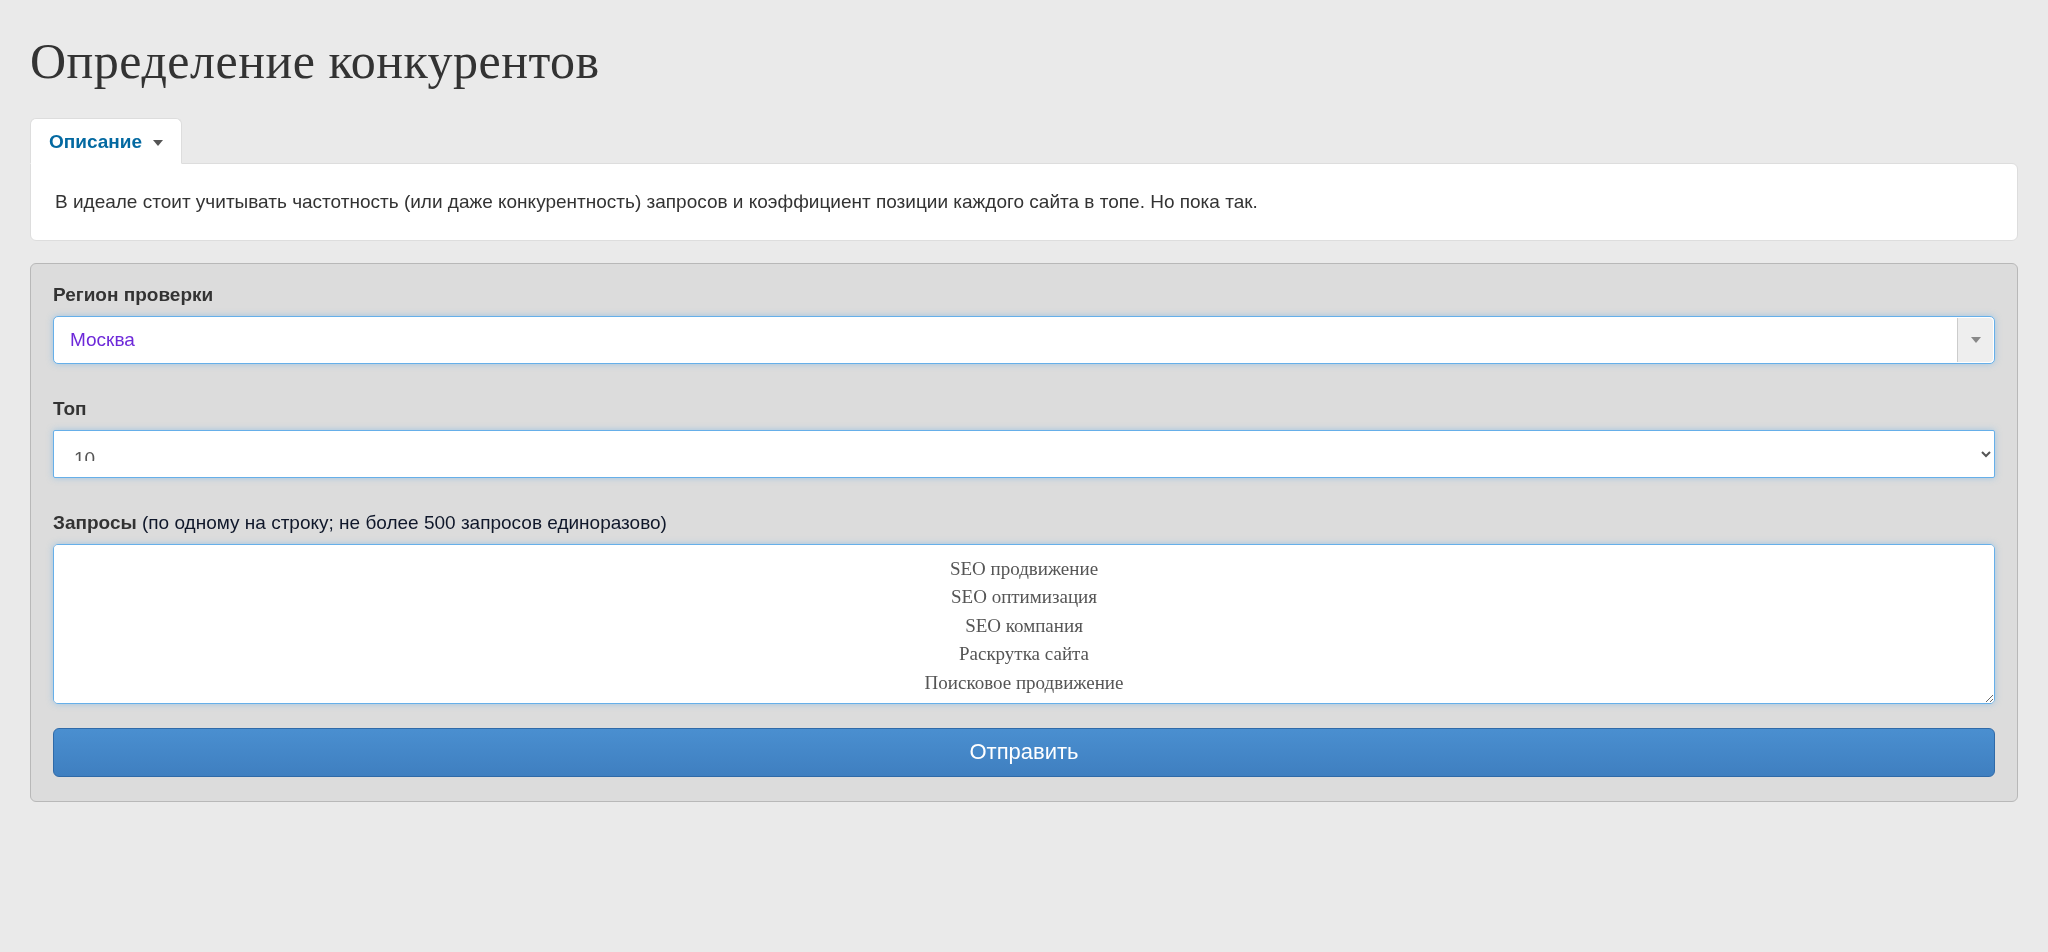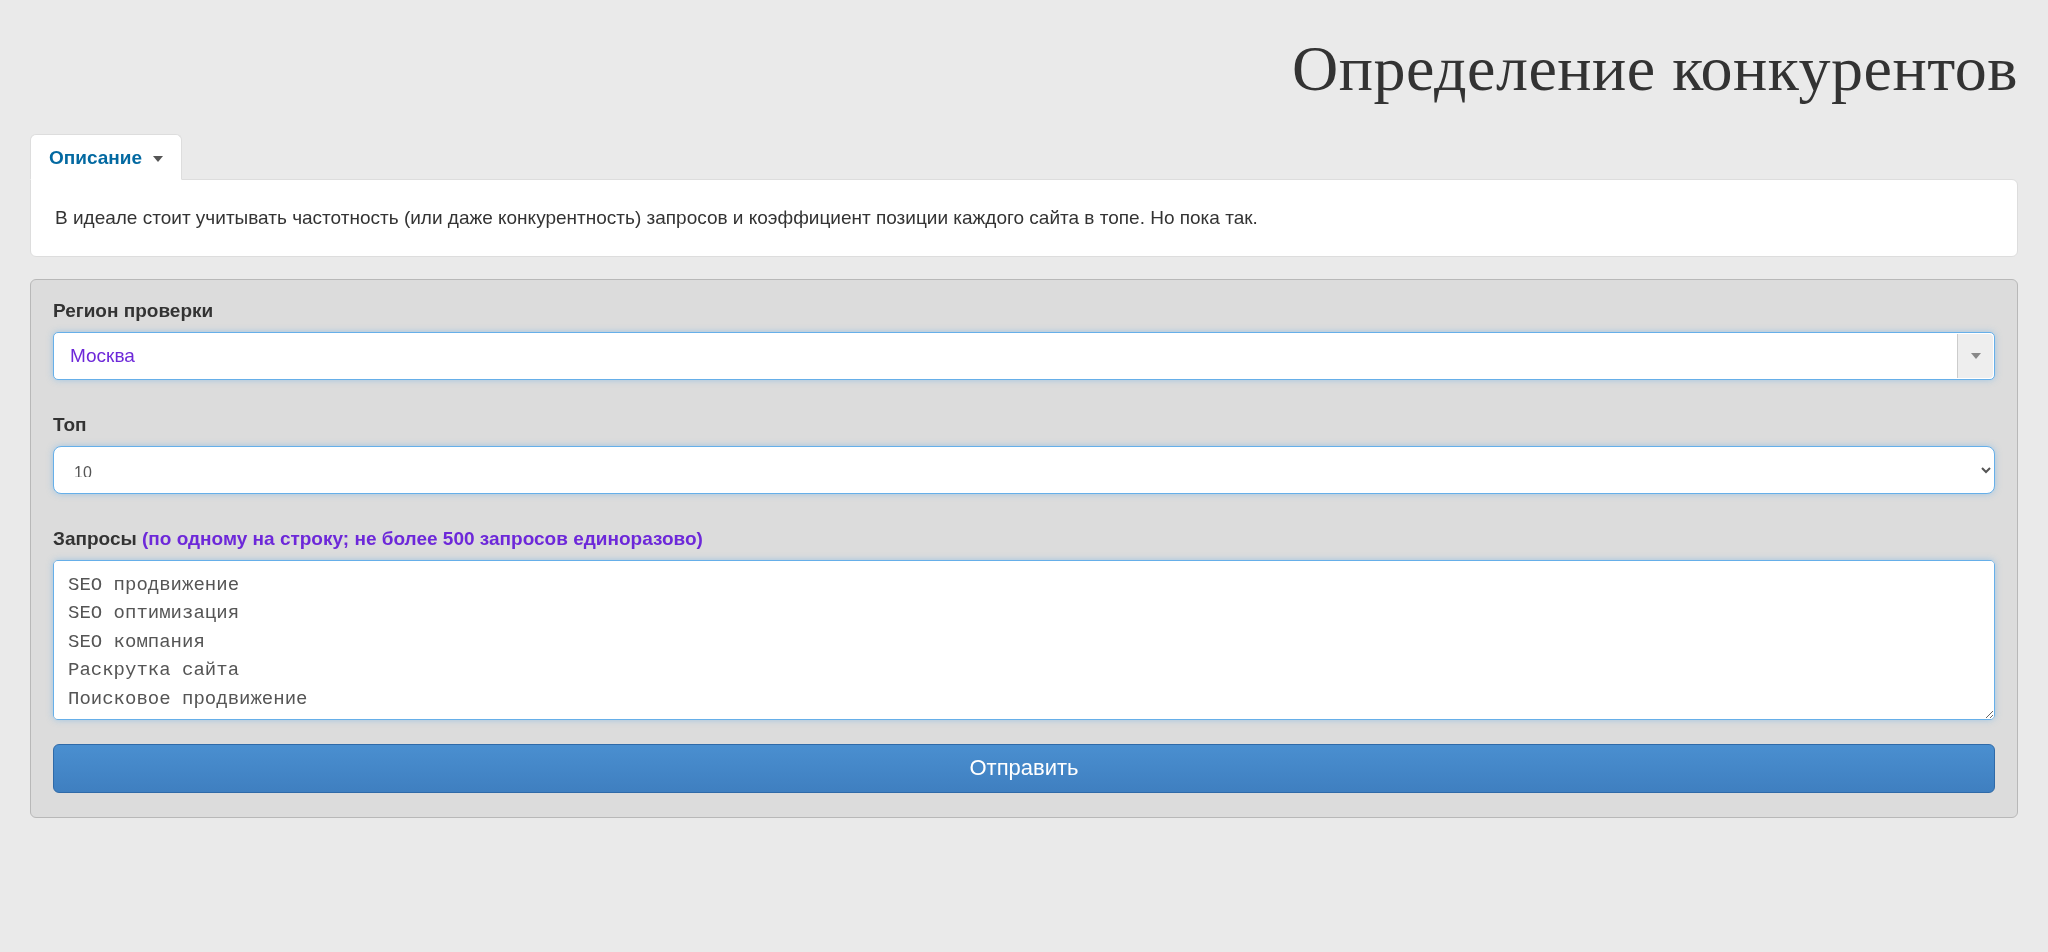--- a/index.html
+++ b/index.html
@@ -9,24 +9,24 @@
     width: 2048px;
     height: 952px;
     background: #eaeaea;
     font-family: "Helvetica Neue", Helvetica, Arial, sans-serif;
     color: #333;
   }
   .container {
     padding: 10px 30px 30px 30px;
   }
   h1.page-title {
-    text-align: right;
+    text-align: left;
     font-family: Georgia, "Times New Roman", serif;
     font-weight: 400;
-    font-size: 64px;
+    font-size: 50px;
     color: #333;
     margin: 22px 0 28px 0;
     letter-spacing: 0.5px;
   }
   .tab-wrap {
     position: relative;
   }
   .tab {
     display: inline-block;
     background: #fff;
@@ -74,22 +74,22 @@
   .form-group { margin-bottom: 34px; }
   .form-group:last-of-type { margin-bottom: 20px; }
   .form-label {
     display: block;
     font-size: 19px;
     font-weight: 700;
     color: #333;
     margin-bottom: 10px;
   }
   .form-label .hint {
-    font-weight: 700;
-    color: #6d28d9;
+    font-weight: 400;
+    color: #0f172a;
   }
   .combo {
     position: relative;
     width: 100%;
     background: #fff;
     border: 1px solid #66afe9;
     border-radius: 5px;
     box-shadow: 0 0 6px rgba(102,175,233,0.5);
     height: 48px;
     display: flex;
@@ -114,40 +114,41 @@
     width: 0; height: 0;
     border-left: 5px solid transparent;
     border-right: 5px solid transparent;
     border-top: 6px solid #888;
   }
   select.native-select {
     width: 100%;
     height: 48px;
     background: #fff;
     border: 1px solid #66afe9;
-    border-radius: 8px;
+    border-radius: 2px;
     box-shadow: 0 0 6px rgba(102,175,233,0.5);
-    font-size: 16px;
+    font-size: 19px;
     color: #555;
     padding: 16px 16px;
     appearance: auto;
   }
   textarea.queries {
     width: 100%;
     height: 160px;
     background: #fff;
     border: 1px solid #66afe9;
     border-radius: 5px;
     box-shadow: 0 0 6px rgba(102,175,233,0.5);
     font-size: 19px;
     color: #555;
     padding: 10px 14px;
     line-height: 1.5;
     resize: vertical;
-    font-family: Liberation Mono, monospace;
+    font-family: Liberation Serif, serif;
+    text-align: center;
   }
   .submit-btn {
     display: block;
     width: 100%;
     height: 49px;
     background: linear-gradient(to bottom, #4a8fd0 0%, #3f7fc0 100%);
     border: 1px solid #2f6aa8;
     border-radius: 6px;
     color: #fff;
     font-size: 22px;

